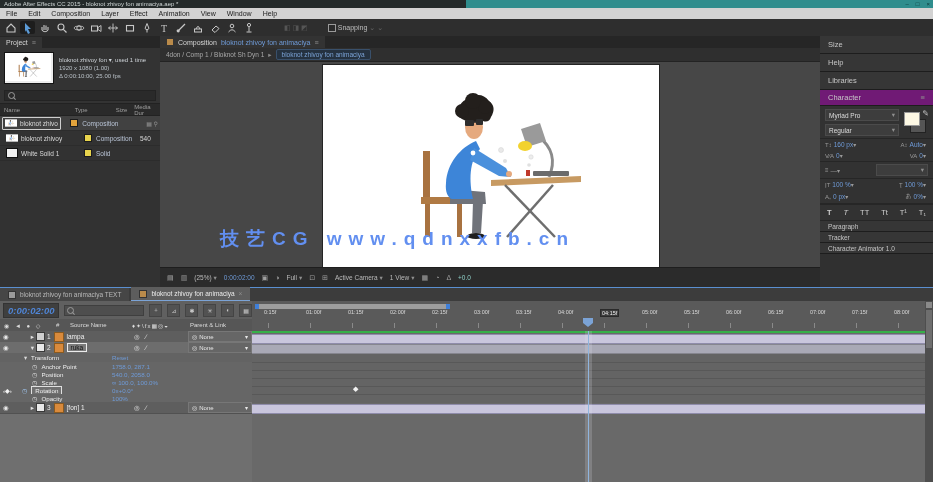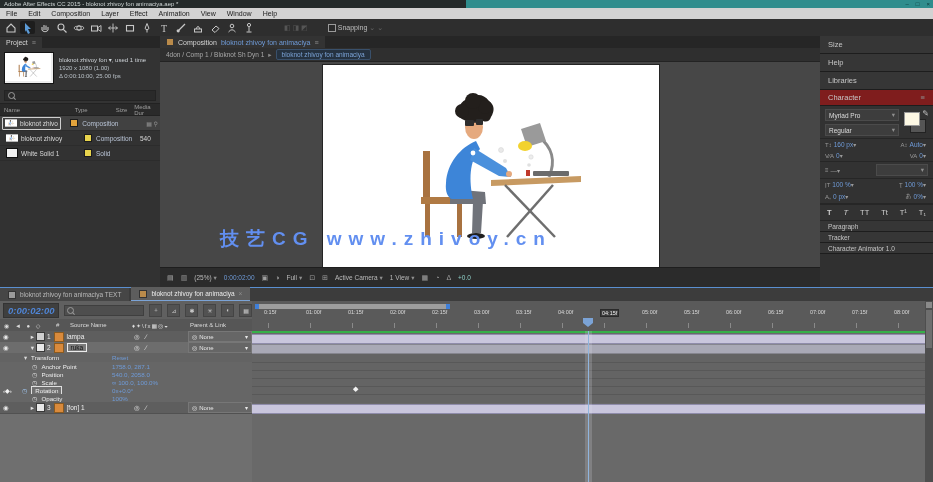--- a/index.html
+++ b/index.html
@@ -349,21 +349,21 @@
           <circle cx="178" cy="85" r="2.5" fill="#e9e9e9" stroke="#d0d0d0" stroke-width="0.5"></circle>
           <circle cx="182" cy="96" r="2" fill="#e0e0e0"></circle>
           <circle cx="208" cy="92" r="2.2" fill="#ededed" stroke="#d0d0d0" stroke-width="0.5"></circle>
           <circle cx="206" cy="100" r="1.8" fill="#e0e0e0"></circle>
         </g>
         </defs>
         <use href="#artwork"></use>
       </svg>
     </div>
 
-    <div class="a wmark">技艺CG www.zhivoy.cn</div>
+    <div class="a wmark">技艺CG www.qdnxxfb.cn</div>
 
     <div class="a vbottom">
       <span class="vicon">▤</span>
       <span class="vicon">▥</span>
       <span class="fx" style="gap:2px">
         <span>(25%)</span>
         <span class="dim">▾</span>
       </span>
       <span class="blue">0:00:02:00</span>
       <span class="vicon">▣</span>
@@ -392,21 +392,21 @@
   <div class="a rpanel">
     <div class="panel-h">
         <span>Size</span>
       </div>
     <div class="panel-h">
         <span>Help</span>
       </div>
     <div class="panel-h">
         <span>Libraries</span>
       </div>
-    <div class="panel-h" style="height:15px;background:#7f1d1d">
+    <div class="panel-h" style="height:15px;background:#701a75">
       <span>Character</span>
       <span class="dim">≡</span>
     </div>
     <div style="background:#323232;padding:3px 5px 2px 5px;border-bottom:1px solid #262626">
       <div class="fx" style="gap:3px">
         <div style="flex:1">
           <div class="dd">
             <span>Myriad Pro</span>
             <span class="dim">▾</span>
           </div>

